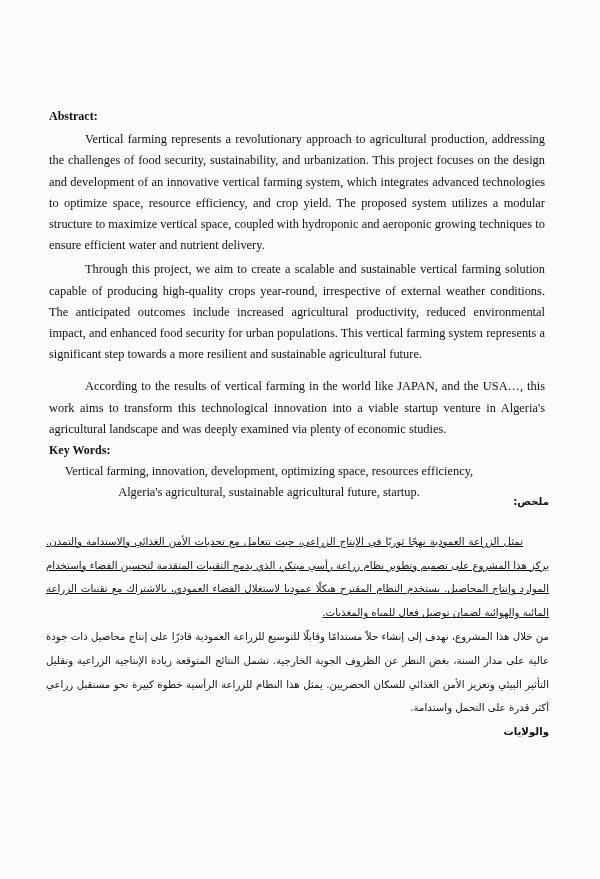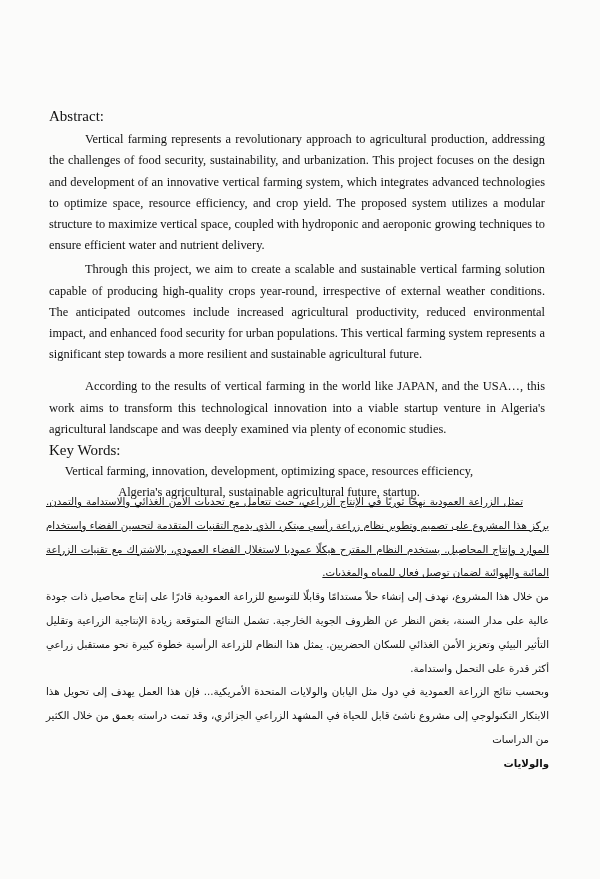--- a/index.html
+++ b/index.html
@@ -6,21 +6,21 @@
   body {
     width:600px; height:879px; background:#fbfbfa; position:relative; overflow:hidden;
     color:#111;
   }
   .page { position:absolute; left:0; top:0; width:600px; height:879px; }
   .en {
     position:absolute; left:49px; width:496px;
     font-family:"Liberation Serif", serif; font-size:12.4px; line-height:21.2px;
     text-align:justify;
   }
-  .en .h { font-weight:normal; font-size:15px; display:block; }
+  .en .h { font-weight:bold; font-size:12px; display:block; }
   .en p { margin:0; text-indent:36px; text-align:justify; }
   .en p.kw { text-indent:0; text-align:center; }
   .ar {
     position:absolute; left:46px; width:503px; direction:rtl;
     font-family:"DejaVu Sans", sans-serif; font-size:10.2px; line-height:23.8px;
     text-align:justify;
   }
   .ar .h { font-weight:bold; display:block; margin-bottom:16px; }
   .ar p { margin:0; }
   .ar p.ind { text-indent:26px;text-decoration:underline; }
@@ -34,19 +34,19 @@
   <div class="en" style="top:106px;">
     <span class="h">Abstract:</span>
     <p style="margin-top:2px;">Vertical farming represents a revolutionary approach to agricultural production, addressing the challenges of food security, sustainability, and urbanization. This project focuses on the design and development of an innovative vertical farming system, which integrates advanced technologies to optimize space, resource efficiency, and crop yield. The proposed system utilizes a modular structure to maximize vertical space, coupled with hydroponic and aeroponic growing techniques to ensure efficient water and nutrient delivery.</p>
     <p style="margin-top:3px;">Through this project, we aim to create a scalable and sustainable vertical farming solution capable of producing high-quality crops year-round, irrespective of external weather conditions. The anticipated outcomes include increased agricultural productivity, reduced environmental impact, and enhanced food security for urban populations. This vertical farming system represents a significant step towards a more resilient and sustainable agricultural future.</p>
     <p style="margin-top:11px;">According to the results of vertical farming in the world like JAPAN, and the USA…, this work aims to transform this technological innovation into a viable startup venture in Algeria's agricultural landscape and was deeply examined via plenty of economic studies.</p>
     <span class="h">Key Words:</span>
     <p class="kw" style="width:440px;">Vertical farming, innovation, development, optimizing space, resources efficiency, Algeria's agricultural, sustainable agricultural future, startup.</p>
   </div>
 
   <div class="ar" style="top:490px;">
+    <span class="h">ملخص:</span>
     <p class="ind">تمثل الزراعة العمودية نهجًا ثوريًا في الإنتاج الزراعي، حيث تتعامل مع تحديات الأمن الغذائي والاستدامة والتمدن. يركز هذا المشروع على تصميم وتطوير نظام زراعة رأسي مبتكر، الذي يدمج التقنيات المتقدمة لتحسين الفضاء واستخدام الموارد وإنتاج المحاصيل. يستخدم النظام المقترح هيكلًا عموديا لاستغلال الفضاء العمودي، بالاشتراك مع تقنيات الزراعة المائية والهوائية لضمان توصيل فعال للمياه والمغذيات.</p>
     <p>من خلال هذا المشروع، نهدف إلى إنشاء حلاً مستدامًا وقابلًا للتوسيع للزراعة العمودية قادرًا على إنتاج محاصيل ذات جودة عالية على مدار السنة، بغض النظر عن الظروف الجوية الخارجية. تشمل النتائج المتوقعة زيادة الإنتاجية الزراعية وتقليل التأثير البيئي وتعزيز الأمن الغذائي للسكان الحضريين. يمثل هذا النظام للزراعة الرأسية خطوة كبيرة نحو مستقبل زراعي أكثر قدرة على التحمل واستدامة.</p>
-    <p>وبحسب نتائج الزراعة العمودية في دول مثل اليابان والولايات المتحدة الأمريكية... فإن هذا العمل يهدف إلى تحويل هذا الابتكار التكنولوجي إلى مشروع ناشئ قابل للحياة في المشهد الزراعي الجزائري، وقد تمت دراسته بعمق من خلال الكثير من الدراسات</p>
     <p class="b">والولايات</p>
   </div>
 
 </div>
 
 </body></html>

